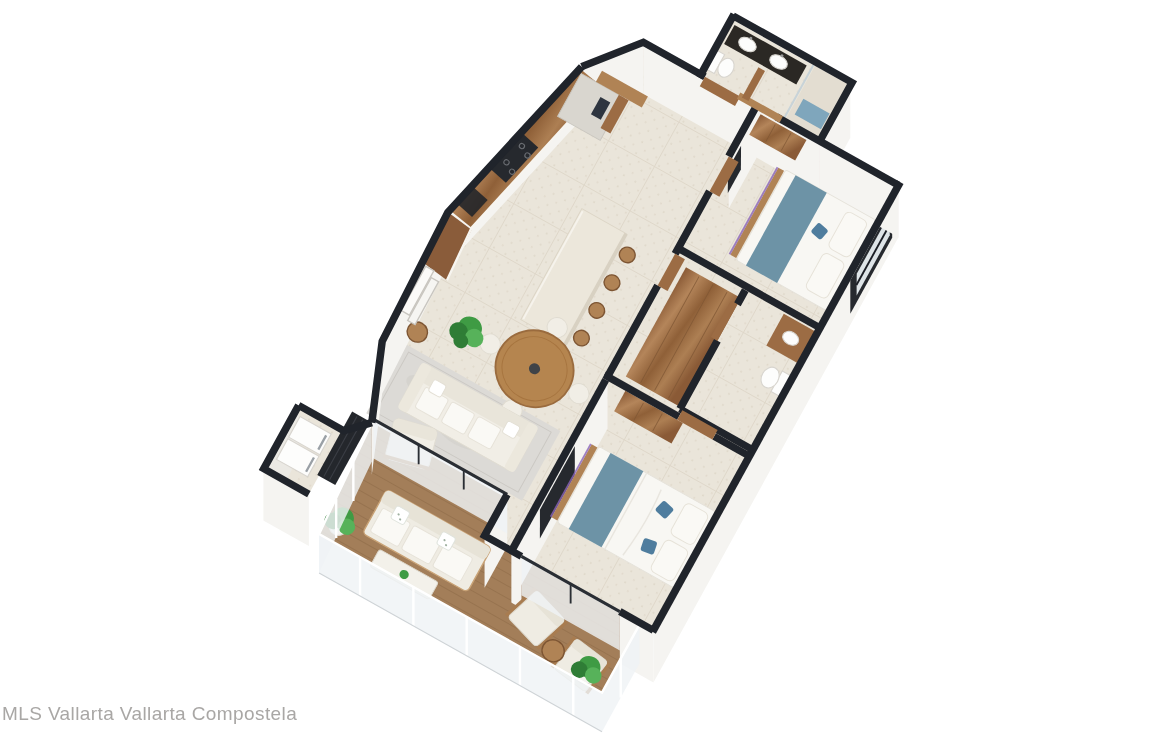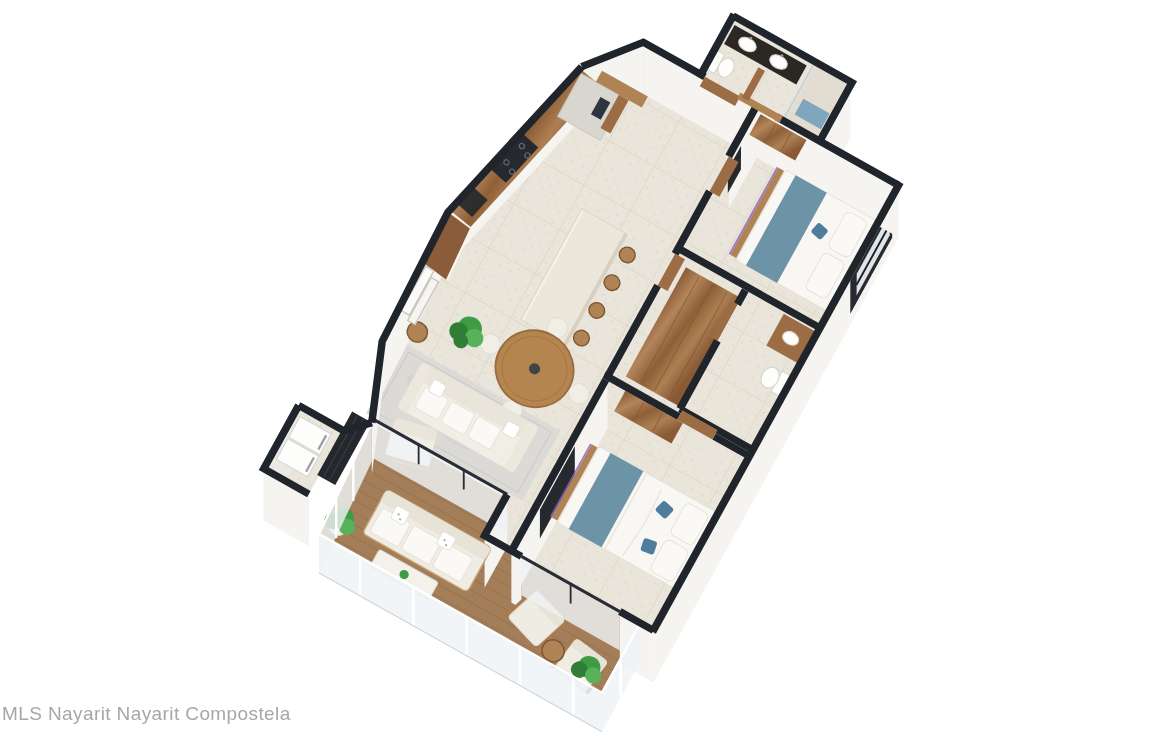--- a/index.html
+++ b/index.html
@@ -322,14 +322,14 @@
         <rect class="wood2" x="146" y="-6" width="52" height="8"></rect>
         <rect class="wood" x="150" y="-40" width="8" height="38"></rect>
         <rect class="wood" x="168" y="62" width="12" height="44"></rect>
         <rect class="wood" x="168" y="185" width="12" height="40"></rect>
         <rect class="wood" x="255" y="332" width="43" height="12"></rect>
         <rect class="wood" x="244" y="200" width="8" height="46"></rect>
       </g>
     </g>
   </svg>
 
-  <div id="watermark">MLS Nayarit Nayarit Compostela</div>
+  <div id="watermark">MLS Vallarta Vallarta Compostela</div>
 </div>
 
 </body></html>

